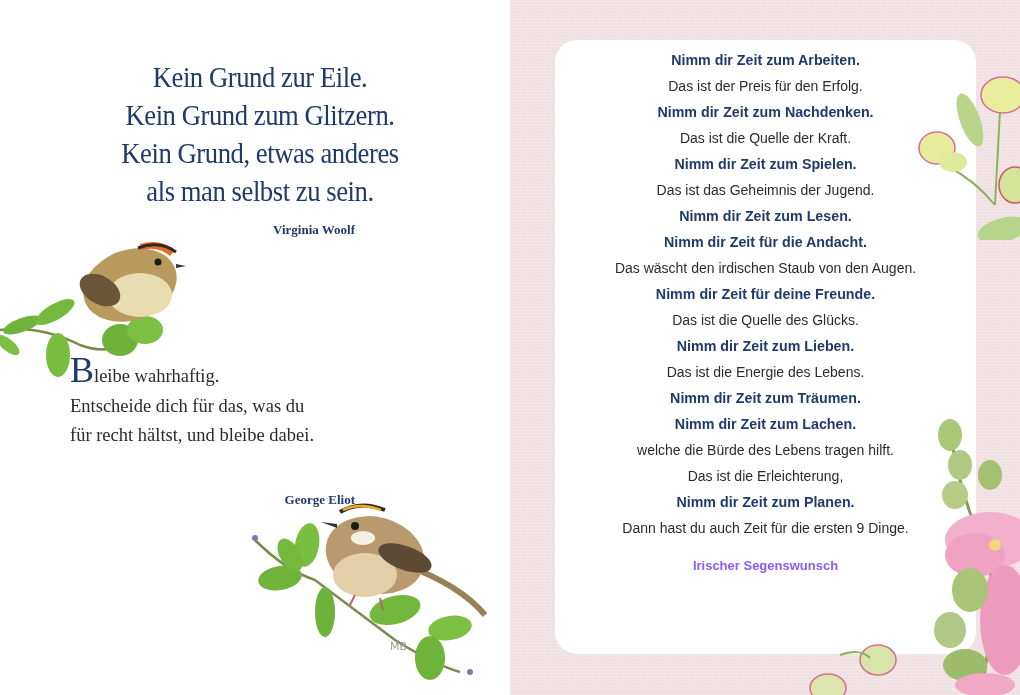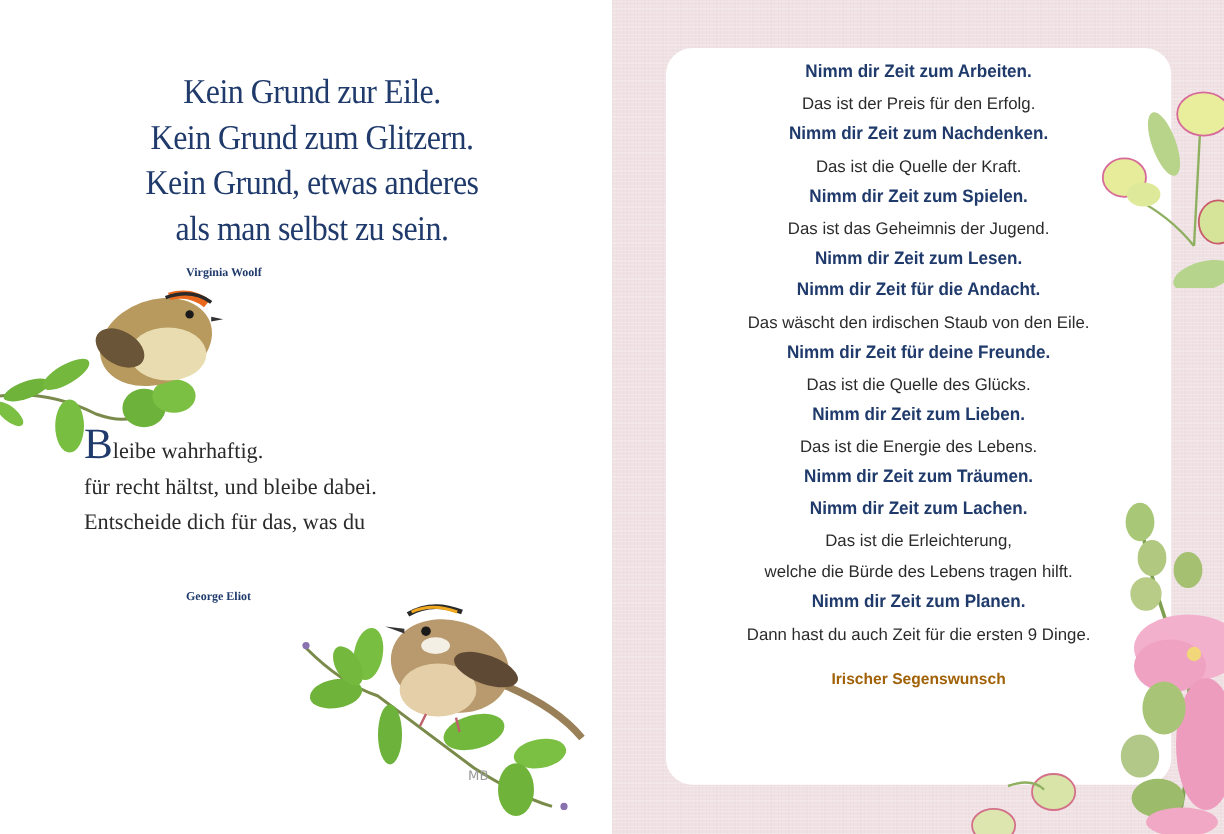--- a/index.html
+++ b/index.html
@@ -3,31 +3,31 @@
 <meta charset="utf-8">
 <style>
   html, body { margin:0; padding:0; }
   body { width:1020px; height:695px; position:relative; overflow:hidden; background:#ffffff; font-family:"DejaVu Serif", serif; }
   .page-left { position:absolute; left:0; top:0; width:510px; height:695px; background:#ffffff; }
   .page-right { position:absolute; left:510px; top:0; width:510px; height:695px; background:#f0e2e4;
     background-image: repeating-linear-gradient(0deg, rgba(255,255,255,0.18) 0 1px, transparent 1px 3px), repeating-linear-gradient(90deg, rgba(200,170,175,0.08) 0 1px, transparent 1px 3px); }
   .card { position:absolute; left:555px; top:40px; width:421px; height:614px; background:#ffffff; border-radius:22px; }
 
   .quote1 { position:absolute; left:80px; top:58px; width:360px; text-align:center; font-family:"Liberation Serif", serif; color:#1f3a6b; font-size:29px; line-height:38px; letter-spacing:-0.5px; transform:scaleX(0.92); transform-origin:center top; }
-  .author { position:absolute; text-align:left; font-family:"Liberation Serif", serif; color:#1f3a6b; font-size:10px; font-weight:bold; }
+  .author { position:absolute; text-align:right; font-family:"Liberation Serif", serif; color:#1f3a6b; font-size:13px; font-weight:bold; }
   .author1 { left:155px; top:222px; width:200px; }
   .author2 { left:155px; top:492px; width:200px; }
 
   .quote2 { position:absolute; left:70px; top:360px; width:370px; text-align:left; font-family:"Liberation Serif", serif; color:#2b2b2b; font-size:18.5px; line-height:29.5px; }
   .dropcap { font-size:36px; color:#1f3a6b; line-height:20px; font-family:"Liberation Serif", serif; }
 
   .poem { position:absolute; left:555px; top:48px; width:421px; text-align:center; font-family:Liberation Sans, sans-serif; }
   .poem .h { color:#1f3a6b; font-size:15px; font-weight:bold; height:26px; line-height:24px; transform:scaleX(0.95); }
   .poem .b { color:#2b2b2b; font-size:14px; height:26px; line-height:24px; }
-  .poem .src { color:#a16207; font-size:13px; font-weight:bold; margin-top:16px; }
+  .poem .src { color:#8b5cf6; font-size:13px; font-weight:bold; margin-top:16px; }
 
   .illus { position:absolute; }
 </style>
 </head>
 <body>
 
 <div class="page-left"></div>
 <div class="page-right"></div>
 <div class="card"></div>
 
@@ -51,22 +51,22 @@
   <ellipse cx="140" cy="65" rx="32" ry="22" fill="#e8dcb0"></ellipse>
   <ellipse cx="100" cy="60" rx="22" ry="14" fill="#6b5538" transform="rotate(30 100 60)"></ellipse>
   <path d="M140 14 Q160 8 175 20 L170 26 Q158 16 142 20 Z" fill="#e8691e"></path>
   <path d="M138 18 Q160 10 176 22" stroke="#2a2a2a" stroke-width="3" fill="none"></path>
   <circle cx="158" cy="32" r="3.5" fill="#1a1a1a"></circle>
   <path d="M176 34 L186 36 L176 38 Z" fill="#333"></path>
 </svg>
 
 <div class="quote2">
   <div><span class="dropcap">B</span><span>leibe wahrhaftig.</span></div>
+  <div>Entscheide dich für das, was du</div>
   <div>für recht hältst, und bleibe dabei.</div>
-  <div>Entscheide dich für das, was du</div>
 </div>
 <div class="author author2">George Eliot</div>
 
 <svg class="illus" style="left:245px;top:500px" width="250" height="190" viewBox="0 0 250 190">
   <path d="M10 40 Q40 70 70 80 Q110 110 150 140 Q190 165 215 172" stroke="#7a8a4a" stroke-width="2.5" fill="none"></path>
   <ellipse cx="35" cy="78" rx="22" ry="12" fill="#6fb33a" transform="rotate(-10 35 78)"></ellipse>
   <ellipse cx="62" cy="45" rx="12" ry="22" fill="#78be40" transform="rotate(10 62 45)"></ellipse>
   <ellipse cx="45" cy="55" rx="10" ry="18" fill="#74b83d" transform="rotate(-30 45 55)"></ellipse>
   <ellipse cx="80" cy="112" rx="10" ry="25" fill="#6db23a"></ellipse>
   <ellipse cx="150" cy="110" rx="26" ry="14" fill="#72b83c" transform="rotate(-15 150 110)"></ellipse>
@@ -89,29 +89,29 @@
 
 <div class="poem">
   <div class="h">Nimm dir Zeit zum Arbeiten.</div>
   <div class="b">Das ist der Preis für den Erfolg.</div>
   <div class="h">Nimm dir Zeit zum Nachdenken.</div>
   <div class="b">Das ist die Quelle der Kraft.</div>
   <div class="h">Nimm dir Zeit zum Spielen.</div>
   <div class="b">Das ist das Geheimnis der Jugend.</div>
   <div class="h">Nimm dir Zeit zum Lesen.</div>
   <div class="h">Nimm dir Zeit für die Andacht.</div>
-  <div class="b">Das wäscht den irdischen Staub von den Eile.</div>
+  <div class="b">Das wäscht den irdischen Staub von den Augen.</div>
   <div class="h">Nimm dir Zeit für deine Freunde.</div>
   <div class="b">Das ist die Quelle des Glücks.</div>
   <div class="h">Nimm dir Zeit zum Lieben.</div>
   <div class="b">Das ist die Energie des Lebens.</div>
   <div class="h">Nimm dir Zeit zum Träumen.</div>
   <div class="h">Nimm dir Zeit zum Lachen.</div>
+  <div class="b">welche die Bürde des Lebens tragen hilft.</div>
   <div class="b">Das ist die Erleichterung,</div>
-  <div class="b">welche die Bürde des Lebens tragen hilft.</div>
   <div class="h">Nimm dir Zeit zum Planen.</div>
   <div class="b">Dann hast du auch Zeit für die ersten 9 Dinge.</div>
   <div class="src">Irischer Segenswunsch</div>
 </div>
 
 <svg class="illus" style="left:915px;top:70px" width="105" height="170" viewBox="0 0 105 170">
   <path d="M30 95 Q60 110 80 135" stroke="#8fb060" stroke-width="2" fill="none"></path>
   <path d="M80 135 L85 40" stroke="#8fb060" stroke-width="2" fill="none"></path>
   <ellipse cx="55" cy="50" rx="10" ry="28" fill="#b8d48a" transform="rotate(-20 55 50)"></ellipse>
   <ellipse cx="22" cy="78" rx="18" ry="16" fill="#e6ec9a" stroke="#d86a9a" stroke-width="1.5"></ellipse>

